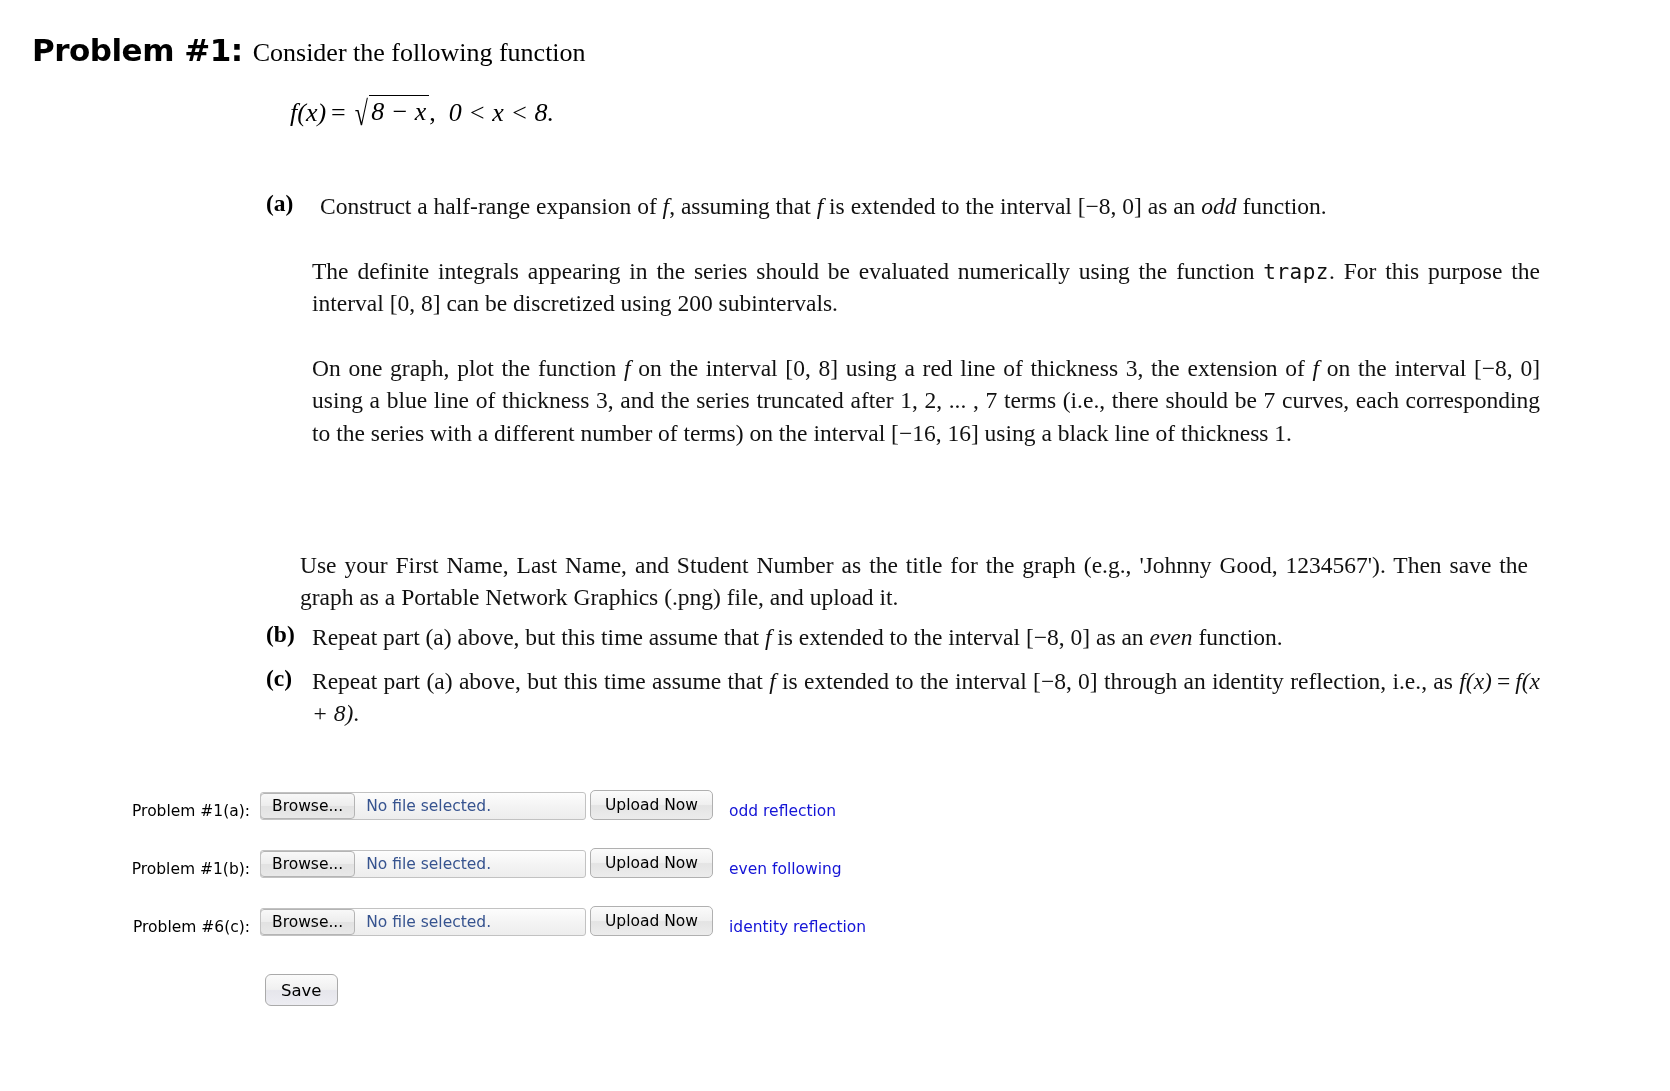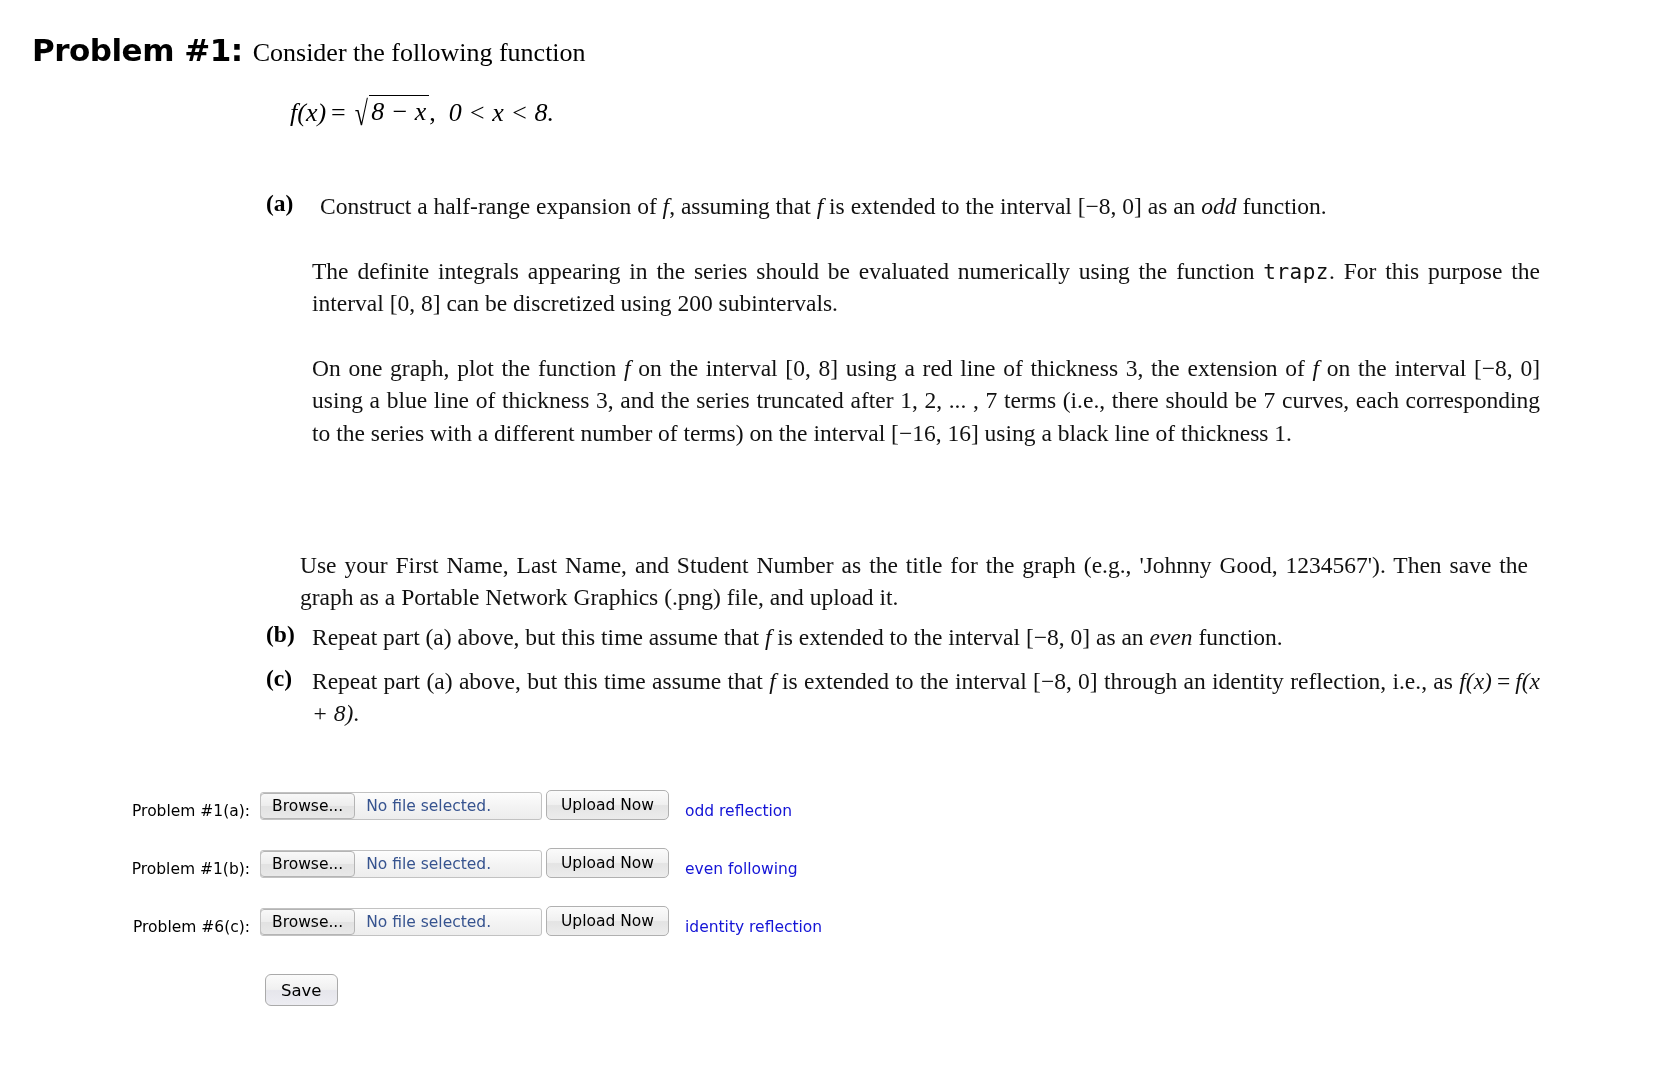--- a/index.html
+++ b/index.html
@@ -121,21 +121,21 @@
     padding-right: 10px;
     font-family: "DejaVu Sans", "Liberation Sans", sans-serif;
     font-size: 15.5px;
     color: #000;
     white-space: nowrap;
   }
   .file-input {
     display: inline-flex;
     align-items: center;
     height: 28px;
-    width: 282px;
+    width: 326px;
     background: linear-gradient(to bottom, #fdfdfd 0%, #f4f4f4 50%, #ededed 100%);
     border: 1px solid #c2c2c2;
     border-radius: 3px;
     box-sizing: border-box;
     overflow: hidden;
   }
   .browse-btn {
     height: 26px;
     padding: 0 11px;
     display: inline-flex;

